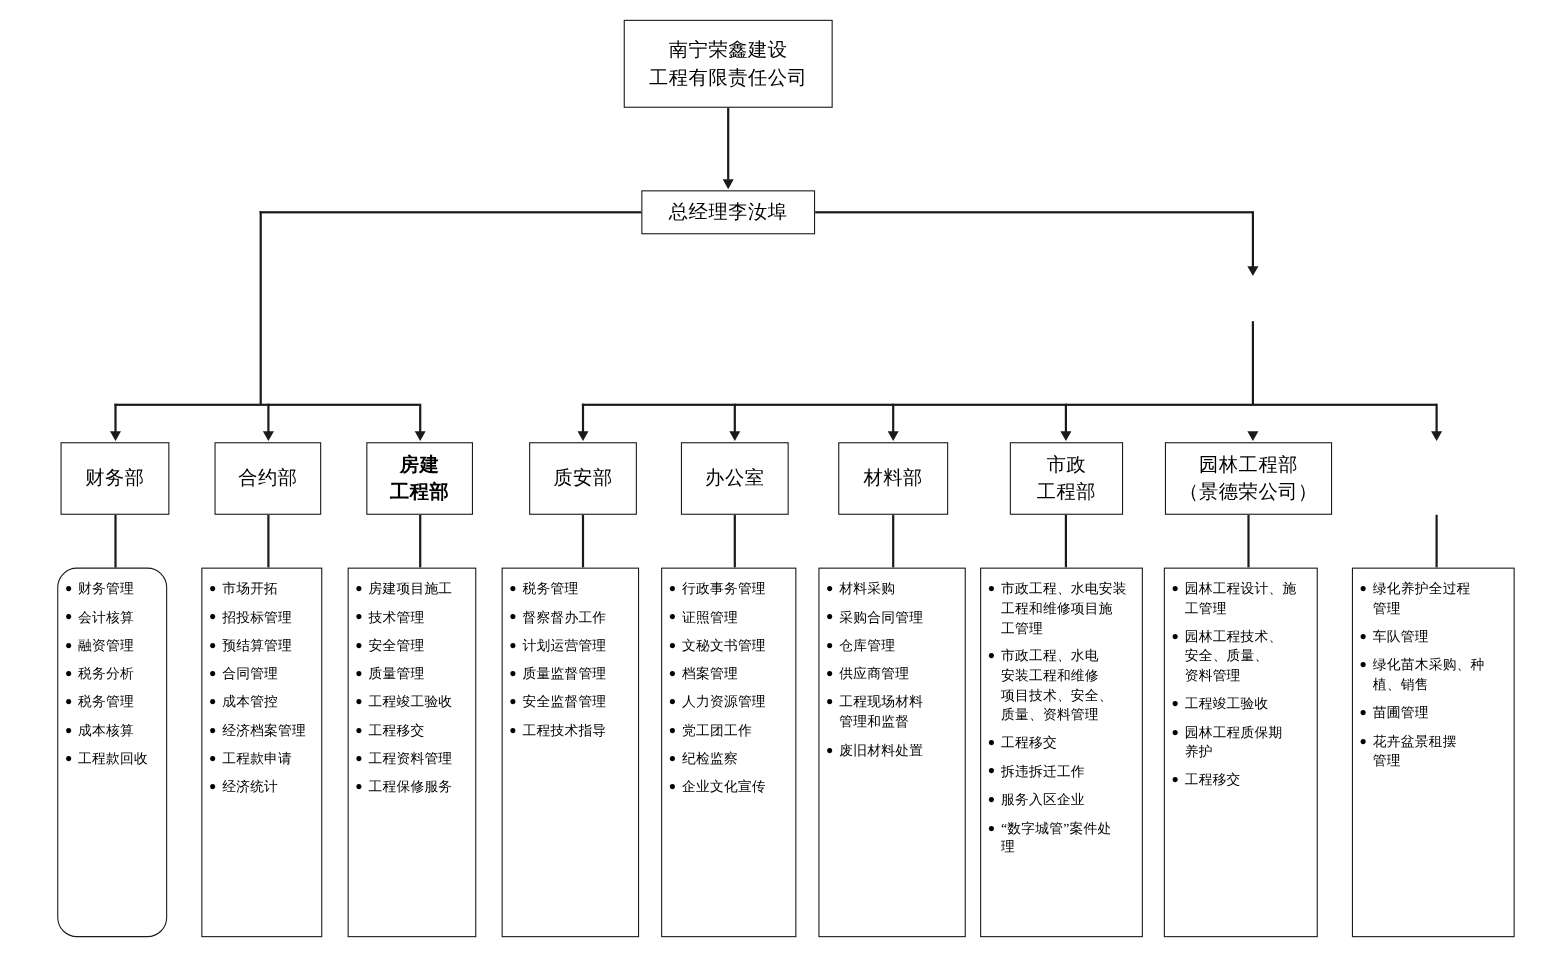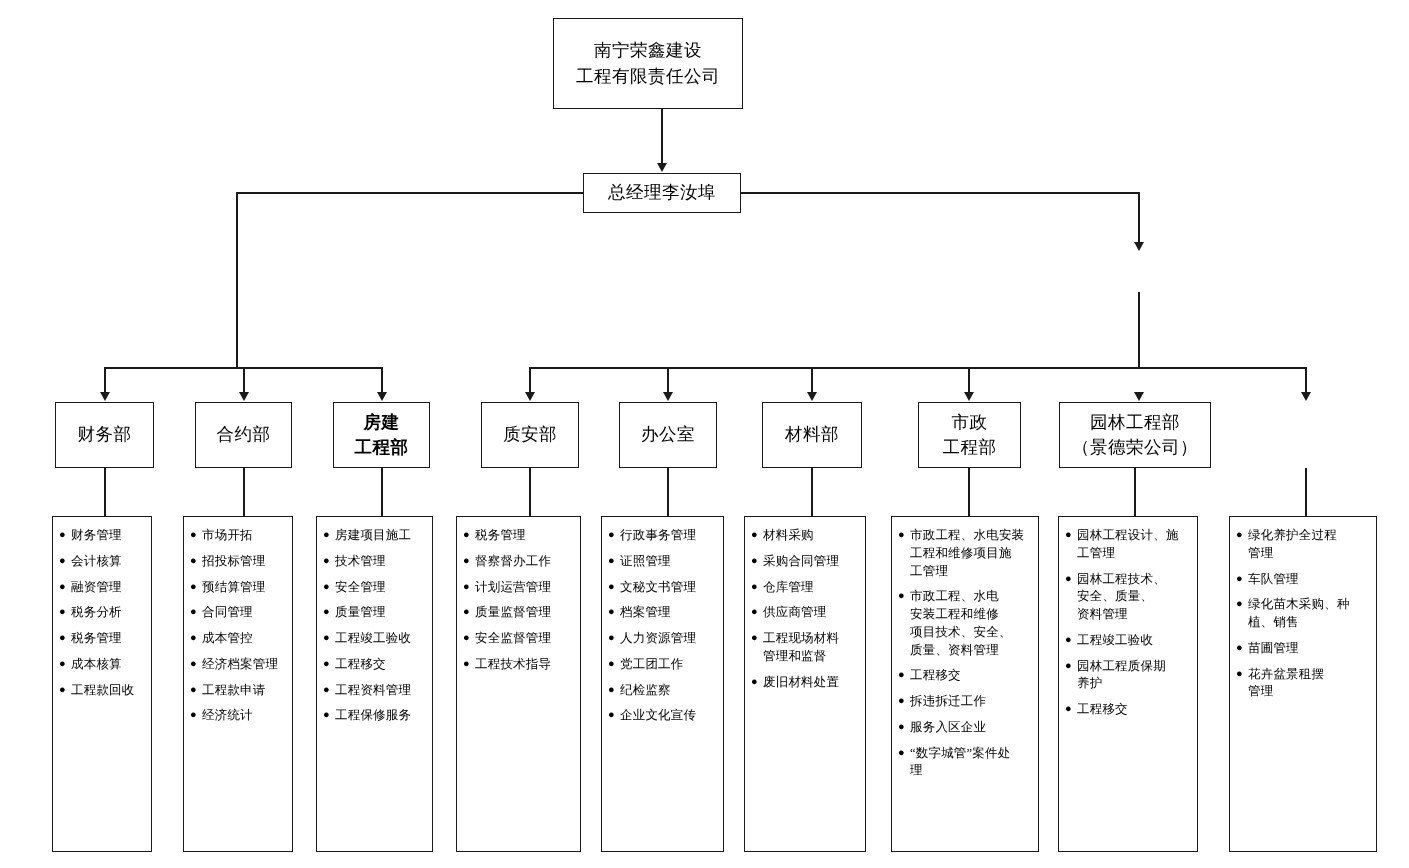--- a/index.html
+++ b/index.html
@@ -77,21 +77,21 @@
     border-right:5px solid transparent;
     border-top:9px solid #1a1a1a;
     z-index:2;
   }
 </style>
 </head>
 <body>
 
 <div id="chart">
 
-  <div class="box root" style="left:553px;top:18px;width:190px;height:91px;">
+  <div class="box root" style="left:567px;top:18px;width:190px;height:80px;">
     <span>
       <span class="ln">南宁荣鑫建设</span>
       <span class="ln">工程有限责任公司</span>
     </span>
   </div>
 
   <div class="box gm" style="left:583px;top:173px;width:158px;height:40px;">
     <span class="ln">总经理李汝埠</span>
   </div>
 
@@ -138,21 +138,21 @@
       <span class="ln">工程部</span>
     </span>
   </div>
   <div class="box dept" style="left:1059px;top:402px;width:152px;height:66px;">
     <span>
       <span class="ln">园林工程部</span>
       <span class="ln">（景德荣公司）</span>
     </span>
   </div>
 
-  <div class="panel" style="left:52px;top:516px;width:100px;height:336px;">
+  <div class="panel" style="left:52px;top:516px;width:100px;height:336px;border-radius:18px;">
       <div class="duty"><span class="bullet">●</span><span class="wrap">财务管理</span></div>
       <div class="duty"><span class="bullet">●</span><span class="wrap">会计核算</span></div>
       <div class="duty"><span class="bullet">●</span><span class="wrap">融资管理</span></div>
       <div class="duty"><span class="bullet">●</span><span class="wrap">税务分析</span></div>
       <div class="duty"><span class="bullet">●</span><span class="wrap">税务管理</span></div>
       <div class="duty"><span class="bullet">●</span><span class="wrap">成本核算</span></div>
       <div class="duty"><span class="bullet">●</span><span class="wrap">工程款回收</span></div>
     </div>
   <div class="panel" style="left:183px;top:516px;width:110px;height:336px;">
       <div class="duty"><span class="bullet">●</span><span class="wrap">市场开拓</span></div>
@@ -185,21 +185,21 @@
   <div class="panel" style="left:601px;top:516px;width:123px;height:336px;">
       <div class="duty"><span class="bullet">●</span><span class="wrap">行政事务管理</span></div>
       <div class="duty"><span class="bullet">●</span><span class="wrap">证照管理</span></div>
       <div class="duty"><span class="bullet">●</span><span class="wrap">文秘文书管理</span></div>
       <div class="duty"><span class="bullet">●</span><span class="wrap">档案管理</span></div>
       <div class="duty"><span class="bullet">●</span><span class="wrap">人力资源管理</span></div>
       <div class="duty"><span class="bullet">●</span><span class="wrap">党工团工作</span></div>
       <div class="duty"><span class="bullet">●</span><span class="wrap">纪检监察</span></div>
       <div class="duty"><span class="bullet">●</span><span class="wrap">企业文化宣传</span></div>
     </div>
-  <div class="panel" style="left:744px;top:516px;width:122px;height:336px;">
+  <div class="panel" style="left:744px;top:516px;width:134px;height:336px;">
       <div class="duty"><span class="bullet">●</span><span class="wrap">材料采购</span></div>
       <div class="duty"><span class="bullet">●</span><span class="wrap">采购合同管理</span></div>
       <div class="duty"><span class="bullet">●</span><span class="wrap">仓库管理</span></div>
       <div class="duty"><span class="bullet">●</span><span class="wrap">供应商管理</span></div>
       <div class="duty"><span class="bullet">●</span><span class="wrap">工程现场材料
 管理和监督</span></div>
       <div class="duty"><span class="bullet">●</span><span class="wrap">废旧材料处置</span></div>
     </div>
   <div class="panel" style="left:891px;top:516px;width:148px;height:336px;">
       <div class="duty"><span class="bullet">●</span><span class="wrap">市政工程、水电安装

